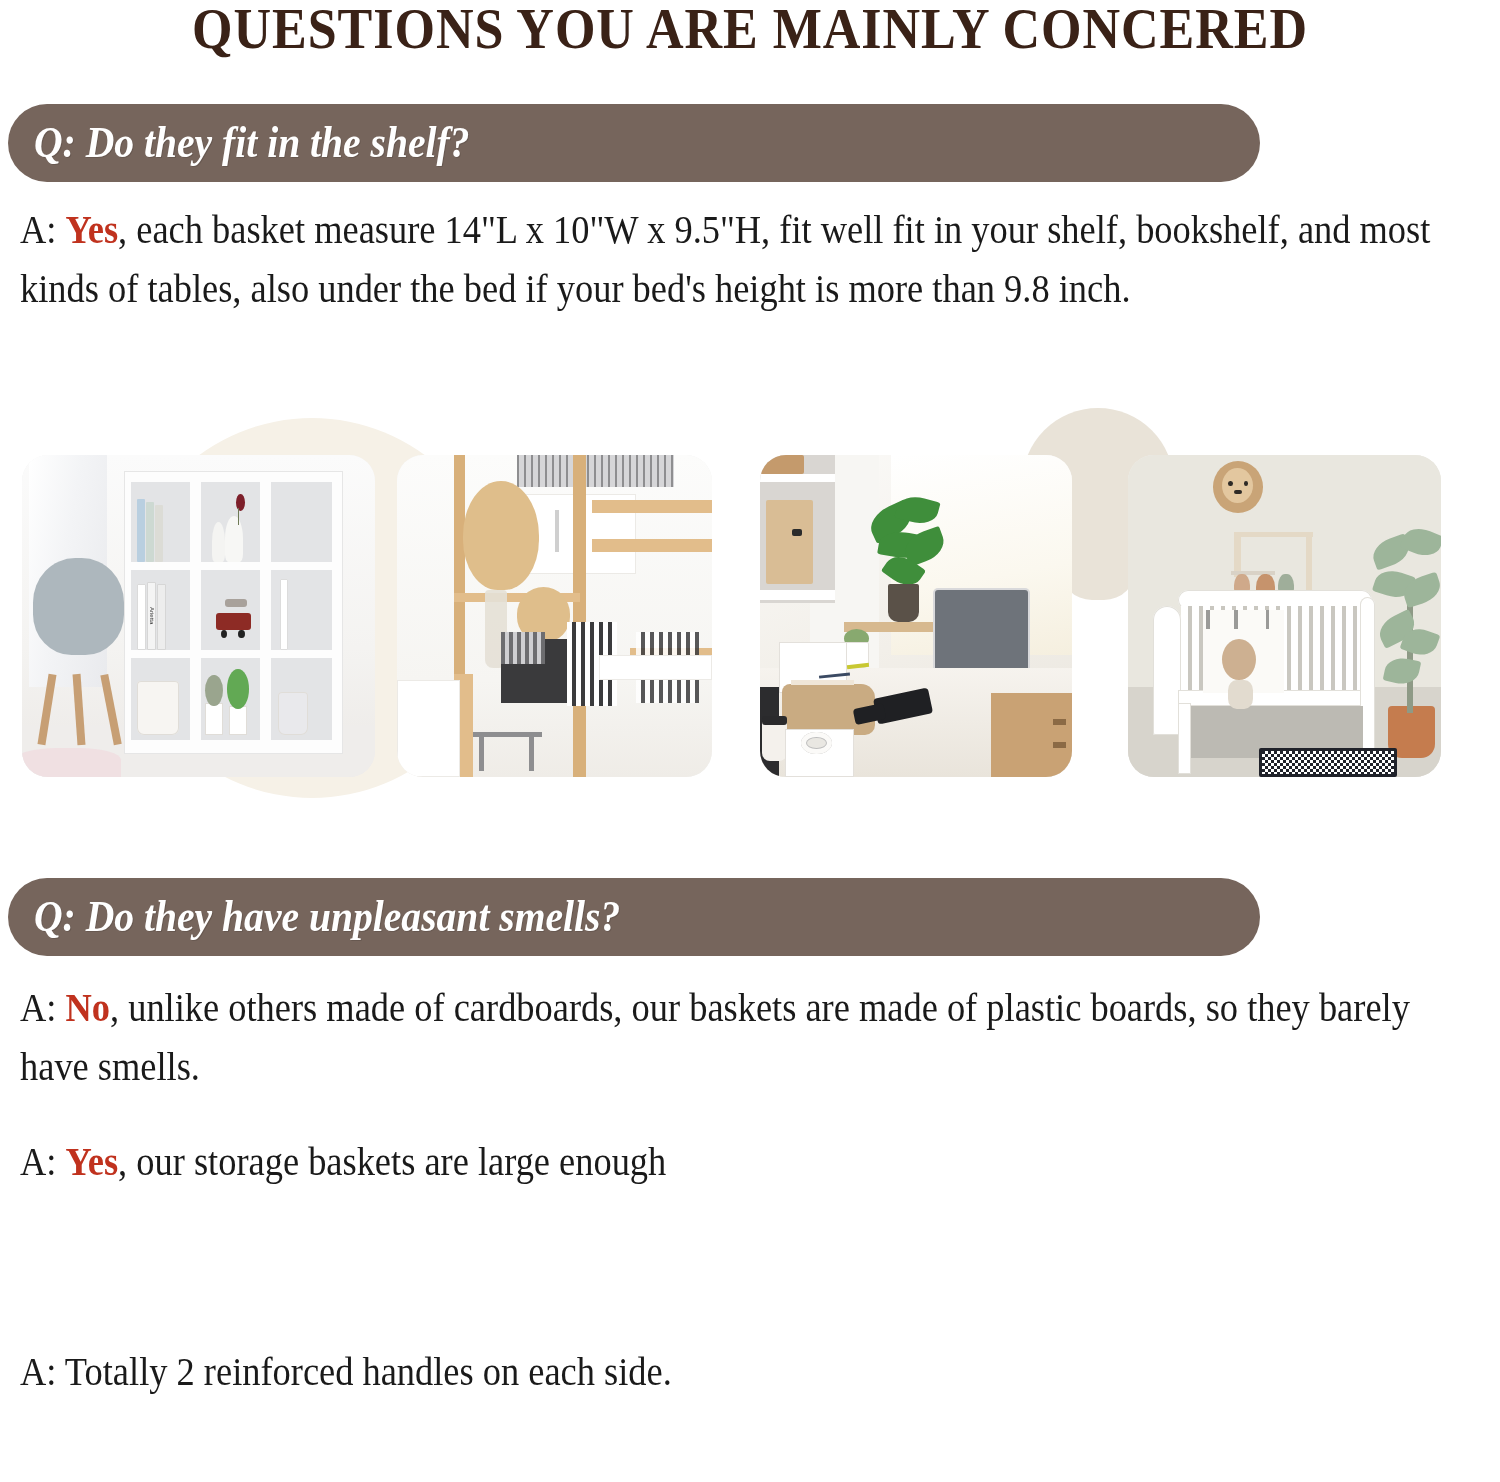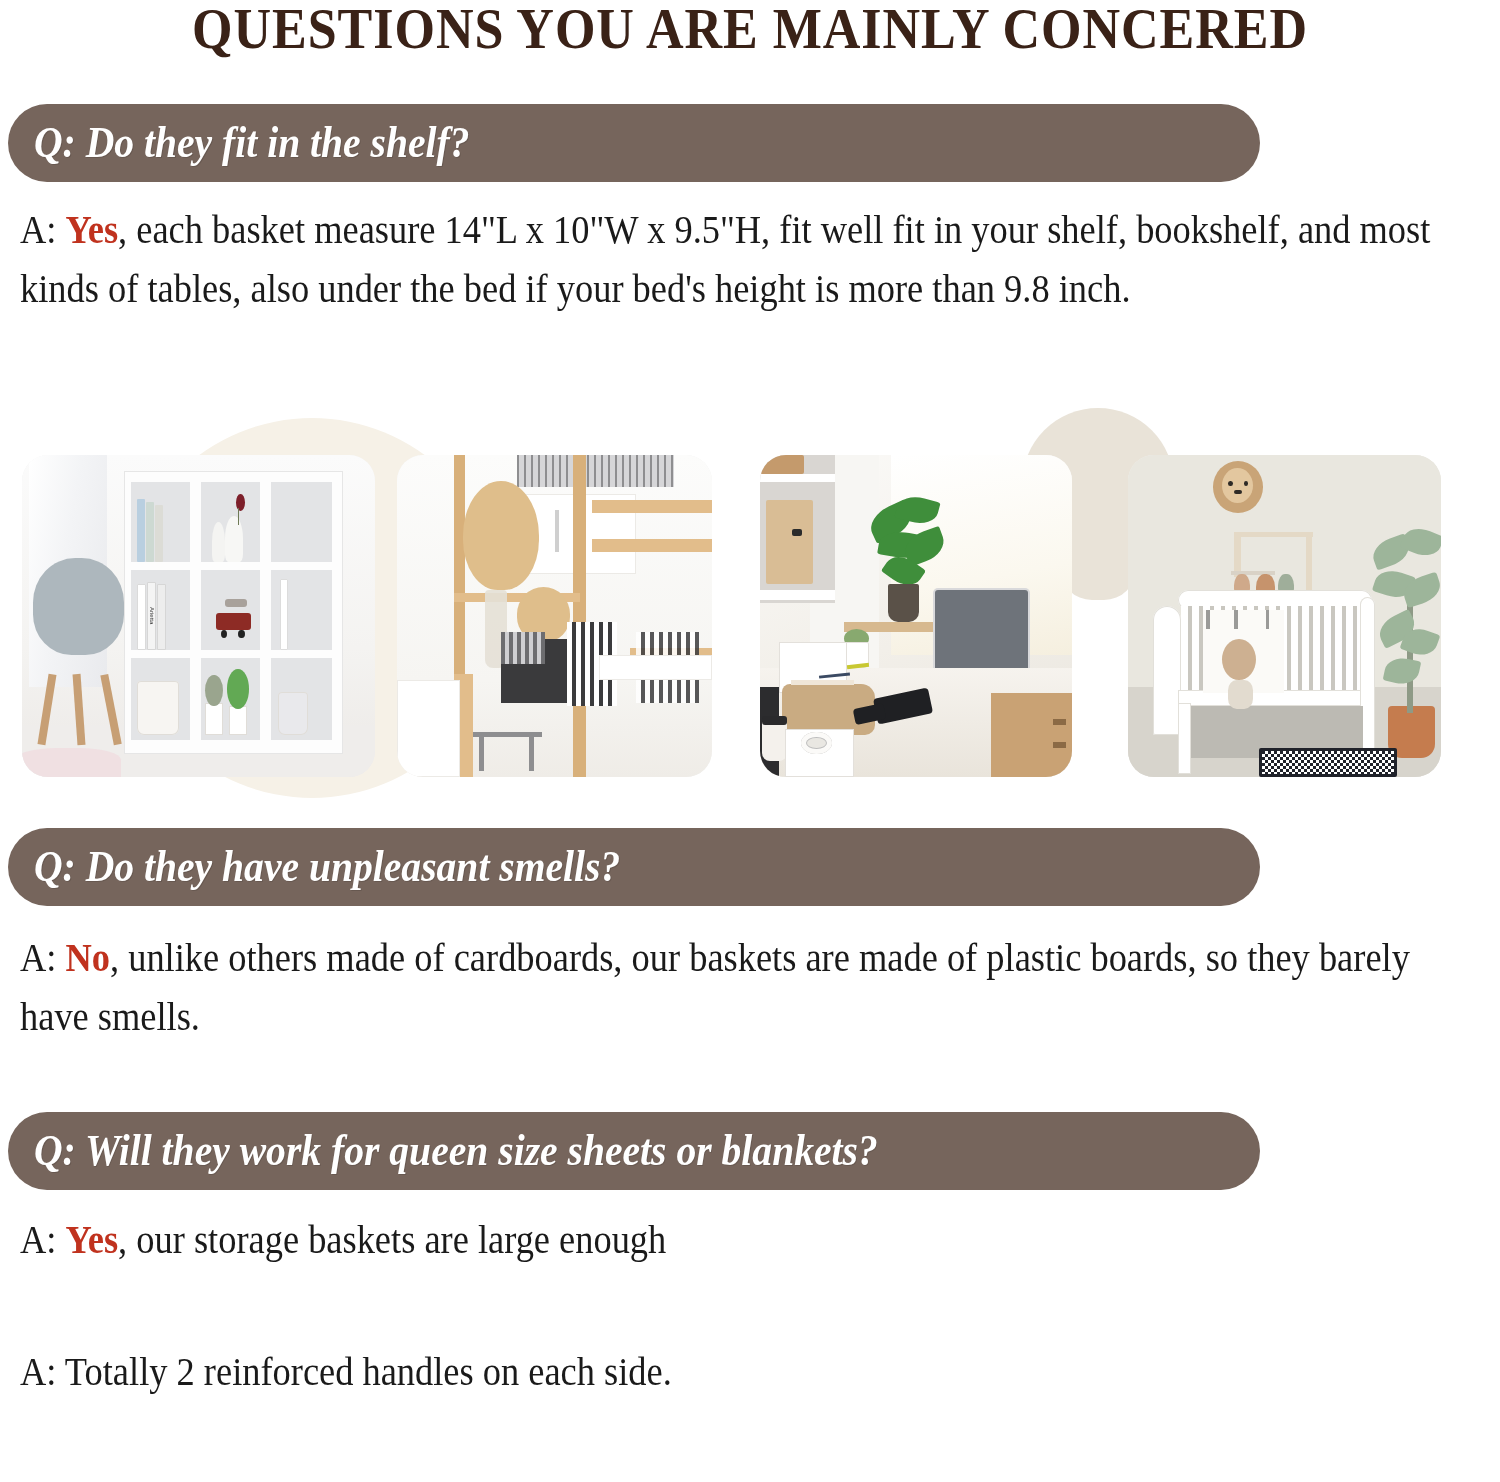--- a/index.html
+++ b/index.html
@@ -420,33 +420,30 @@
 
   <div class="qa-block" style="top:104px;">
     <div class="q-bar">
       <span class="q-text">Q: Do they fit in the shelf?</span>
     </div>
     <p class="a-text" style="margin-top:18px;">
       <span>A: </span><span class="hl">Yes</span><span>, each basket measure 14"L x 10"W x 9.5"H, fit well fit in your shelf, bookshelf, and most kinds of tables, also under the bed if your bed's height is more than 9.8 inch.</span>
     </p>
   </div>
 
-  <div class="qa-block" style="top:828px;">
+  <div class="qa-block" style="top:878px;">
     <div class="q-bar">
       <span class="q-text">Q: Do they have unpleasant smells?</span>
     </div>
     <p class="a-text" style="margin-top:22px;">
       <span>A: </span><span class="hl">No</span><span>, unlike others made of cardboards, our baskets are made of plastic boards, so they barely have smells.</span>
     </p>
   </div>
 
   <div class="qa-block" style="top:1112px;">
-    <div class="q-bar">
-      <span class="q-text">Q: Will they work for queen size sheets or blankets?</span>
-    </div>
     <p class="a-text" style="margin-top:20px;">
       <span>A: </span><span class="hl">Yes</span><span>, our storage baskets are large enough</span>
     </p>
   </div>
 
   <div class="qa-block" style="top:1320px;">
     <p class="a-text" style="margin-top:22px;">
       <span>A: </span><span class="hl"></span><span>Totally 2 reinforced handles on each side.</span>
     </p>
   </div>

